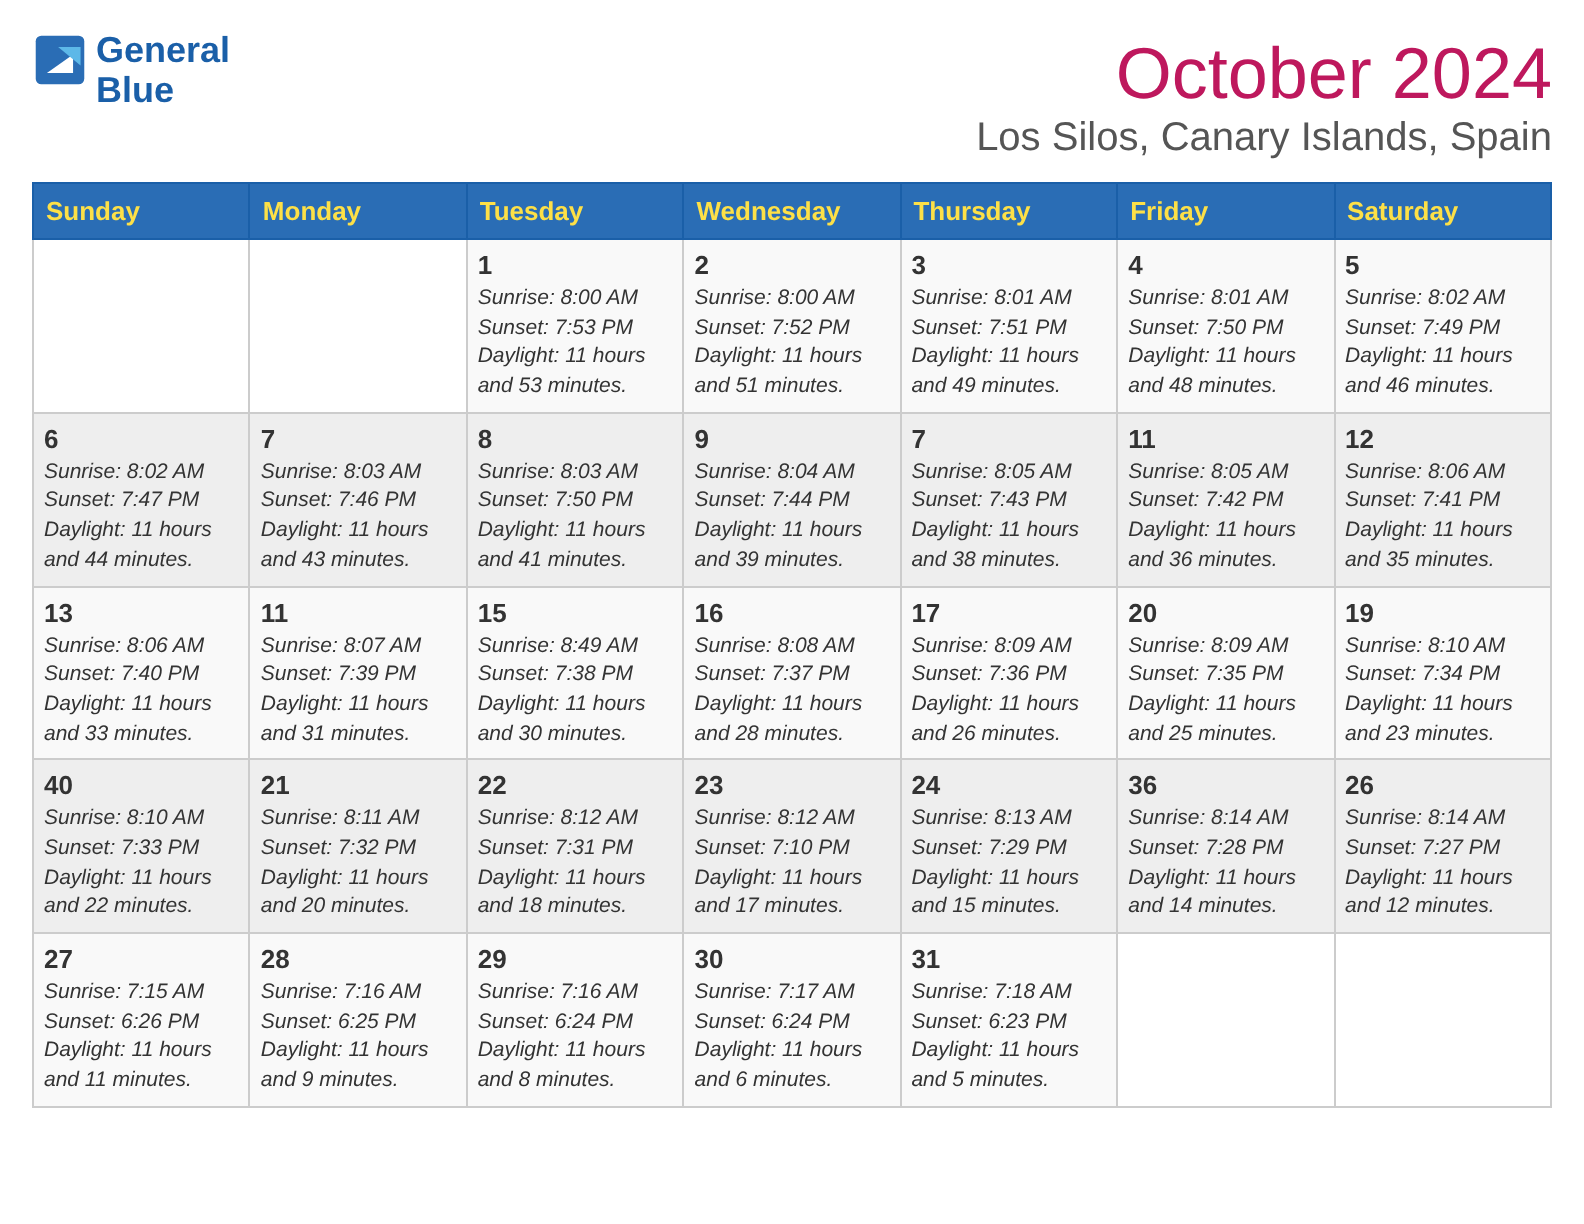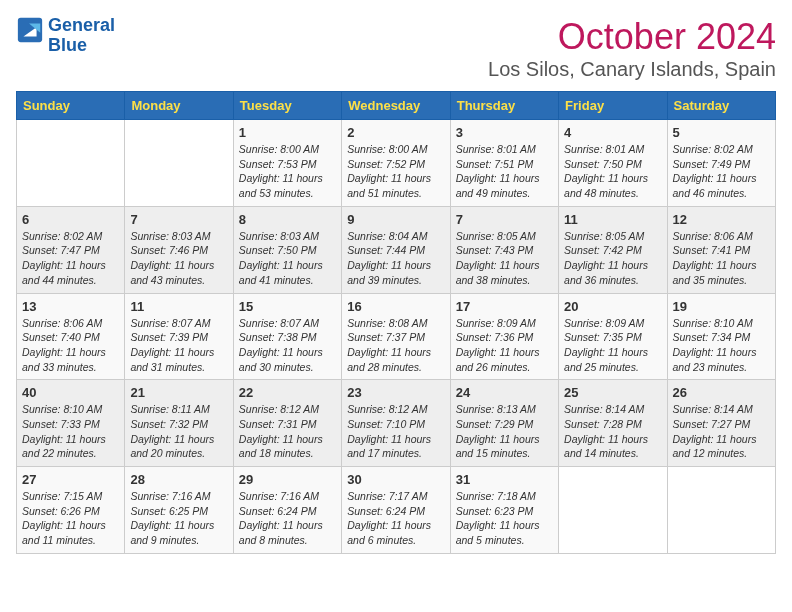--- a/index.html
+++ b/index.html
@@ -207,21 +207,21 @@
 Daylight: 11 hours and 33 minutes.</div>
         </td>
         <td>
           <span class="day-number">11</span>
           <div class="day-detail">Sunrise: 8:07 AM
 Sunset: 7:39 PM
 Daylight: 11 hours and 31 minutes.</div>
         </td>
         <td>
           <span class="day-number">15</span>
-          <div class="day-detail">Sunrise: 8:07 AM
+          <div class="day-detail">Sunrise: 8:49 AM
 Sunset: 7:38 PM
 Daylight: 11 hours and 30 minutes.</div>
         </td>
         <td>
           <span class="day-number">16</span>
           <div class="day-detail">Sunrise: 8:08 AM
 Sunset: 7:37 PM
 Daylight: 11 hours and 28 minutes.</div>
         </td>
         <td>
@@ -268,21 +268,21 @@
 Sunset: 7:10 PM
 Daylight: 11 hours and 17 minutes.</div>
         </td>
         <td>
           <span class="day-number">24</span>
           <div class="day-detail">Sunrise: 8:13 AM
 Sunset: 7:29 PM
 Daylight: 11 hours and 15 minutes.</div>
         </td>
         <td>
-          <span class="day-number">25</span>
+          <span class="day-number">36</span>
           <div class="day-detail">Sunrise: 8:14 AM
 Sunset: 7:28 PM
 Daylight: 11 hours and 14 minutes.</div>
         </td>
         <td>
           <span class="day-number">26</span>
           <div class="day-detail">Sunrise: 8:14 AM
 Sunset: 7:27 PM
 Daylight: 11 hours and 12 minutes.</div>
         </td>

